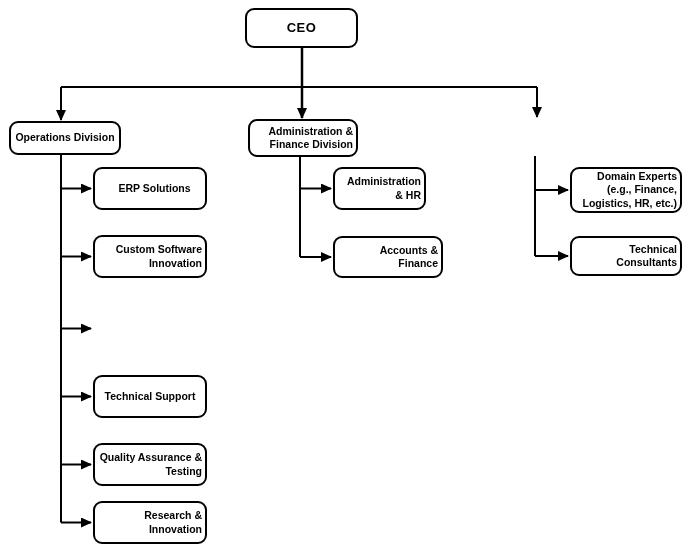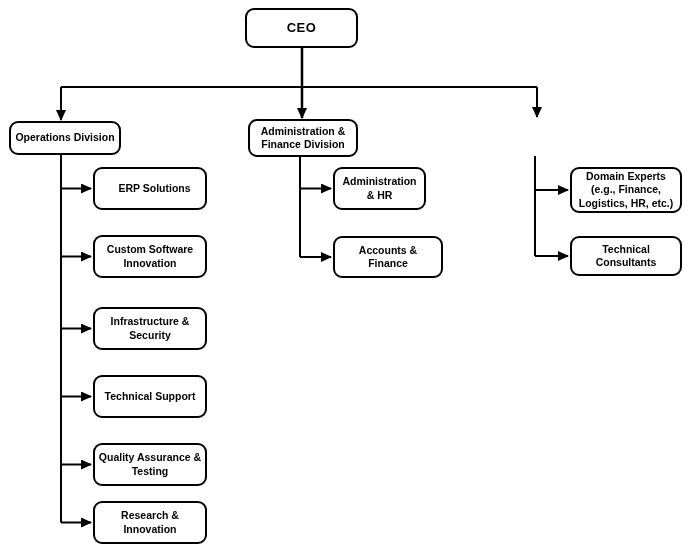--- a/index.html
+++ b/index.html
@@ -24,21 +24,21 @@
   }
   .node {
     position: absolute;
     box-sizing: border-box;
     background: #ffffff;
     border: 2px solid #000000;
     border-radius: 9px;
     display: flex;
     align-items: center;
     justify-content: center;
-    text-align: center;
+    text-align: right;
     font-weight: bold;
     font-size: 10.5px;
     line-height: 1.25;
     color: #000000;
     padding: 2px 3px;
   }
   .node.root {
     font-size: 13px;
     letter-spacing: 0.5px;
   }
@@ -80,21 +80,20 @@
     <path d="M535 256 H568" stroke="#000000" stroke-width="2" fill="none" marker-end="url(#arrow)"></path>
   </svg>
 
   <div class="node root" style="left:245px; top:8px; width:113px; height:40px;">CEO</div>
 
   <div class="node" style="left:9px; top:121px; width:112px; height:34px;">Operations Division</div>
   <div class="node" style="left:248px; top:119px; width:110px; height:38px;">Administration &amp; Finance Division</div>
 
   <div class="node" style="left:93px; top:167px; width:114px; height:43px;padding-left:12px;">ERP Solutions</div>
   <div class="node" style="left:93px; top:235px; width:114px; height:43px;">Custom Software Innovation</div>
-  <div class="node" style="left:93px; top:307px; width:114px; height:43px;">Infrastructure &amp; Security</div>
   <div class="node" style="left:93px; top:375px; width:114px; height:43px;">Technical Support</div>
   <div class="node" style="left:93px; top:443px; width:114px; height:43px;">Quality Assurance &amp; Testing</div>
   <div class="node" style="left:93px; top:501px; width:114px; height:43px;">Research &amp; Innovation</div>
 
   <div class="node" style="left:333px; top:167px; width:93px; height:43px;">Administration &amp; HR</div>
   <div class="node" style="left:333px; top:236px; width:110px; height:42px;">Accounts &amp; Finance</div>
 
   <div class="node" style="left:570px; top:167px; width:112px; height:46px;">Domain Experts (e.g., Finance, Logistics, HR, etc.)</div>
   <div class="node" style="left:570px; top:236px; width:112px; height:40px;">Technical Consultants</div>
 

